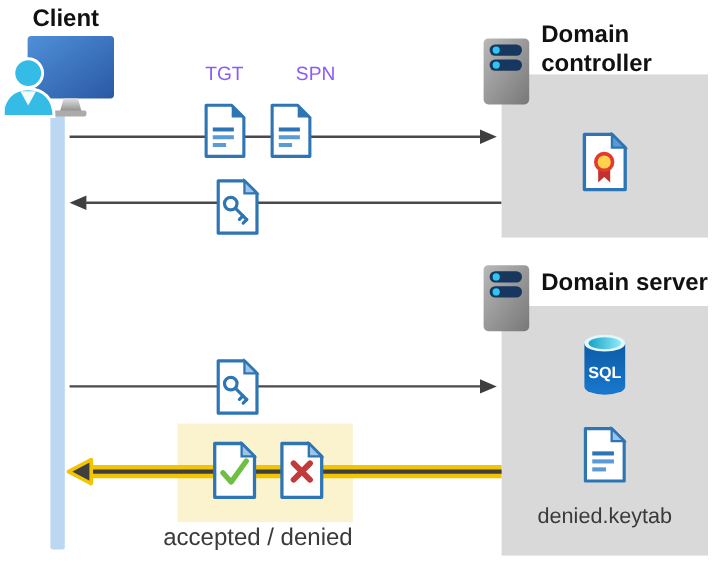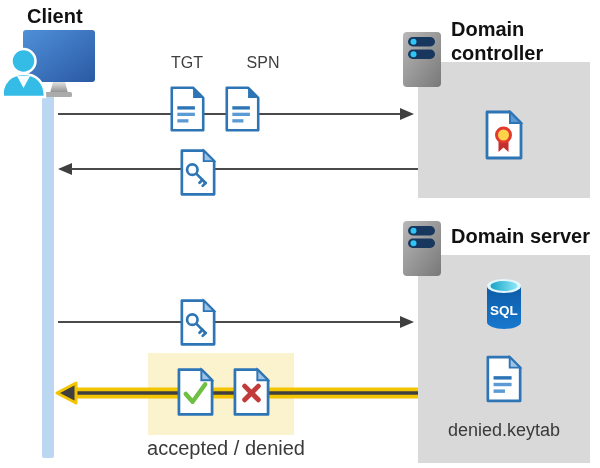--- a/index.html
+++ b/index.html
@@ -8,25 +8,25 @@
   .abs{position:absolute;}
   .panel{position:absolute;background:#D9D9D9;}
   .dc-panel{left:418px;top:62px;width:172px;height:136px;}
   .linux-panel{left:418px;top:255px;width:172px;height:208px;}
   .highlight{position:absolute;left:148px;top:353px;width:146px;height:82px;background:#FBF3CD;}
   .timeline{position:absolute;left:42px;top:94px;width:12px;height:364px;background:#BCD7F2;border-radius:2px;}
   .title{position:absolute;font-weight:bold;font-size:20px;color:#111;letter-spacing:0;}
   .client-title{left:27px;top:5px;}
   .dc-title{left:451px;top:5px;width:120px;line-height:24px;margin-top:12px;}
   .linux-title{left:451px;top:225px;white-space:nowrap;}
-  .small-label{position:absolute;font-size:16px;color:#404040;text-align:center;}
+  .small-label{position:absolute;font-size:16px;color:#8b5cf6;text-align:center;}
   .tgt-label{left:167px;top:54px;width:40px;}
   .spn-label{left:222px;top:54px;width:40px;margin-left:21px;}
   .keytab-label{left:418px;top:420px;width:172px;text-align:center;font-size:18px;color:#3A3A3A;}
-  .result-label{left:136px;top:437px;width:180px;text-align:center;font-size:20px;color:#3A3A3A;}
+  .result-label{left:136px;top:437px;width:180px;text-align:left;font-size:20px;color:#3A3A3A;}
   svg{display:block;}
 </style>
 </head>
 <body>
 
 <div class="stage">
 
   <svg width="0" height="0" style="position:absolute" aria-hidden="true">
     <defs>
       <linearGradient id="gMon" x1="0" y1="0" x2="1" y2="1">

